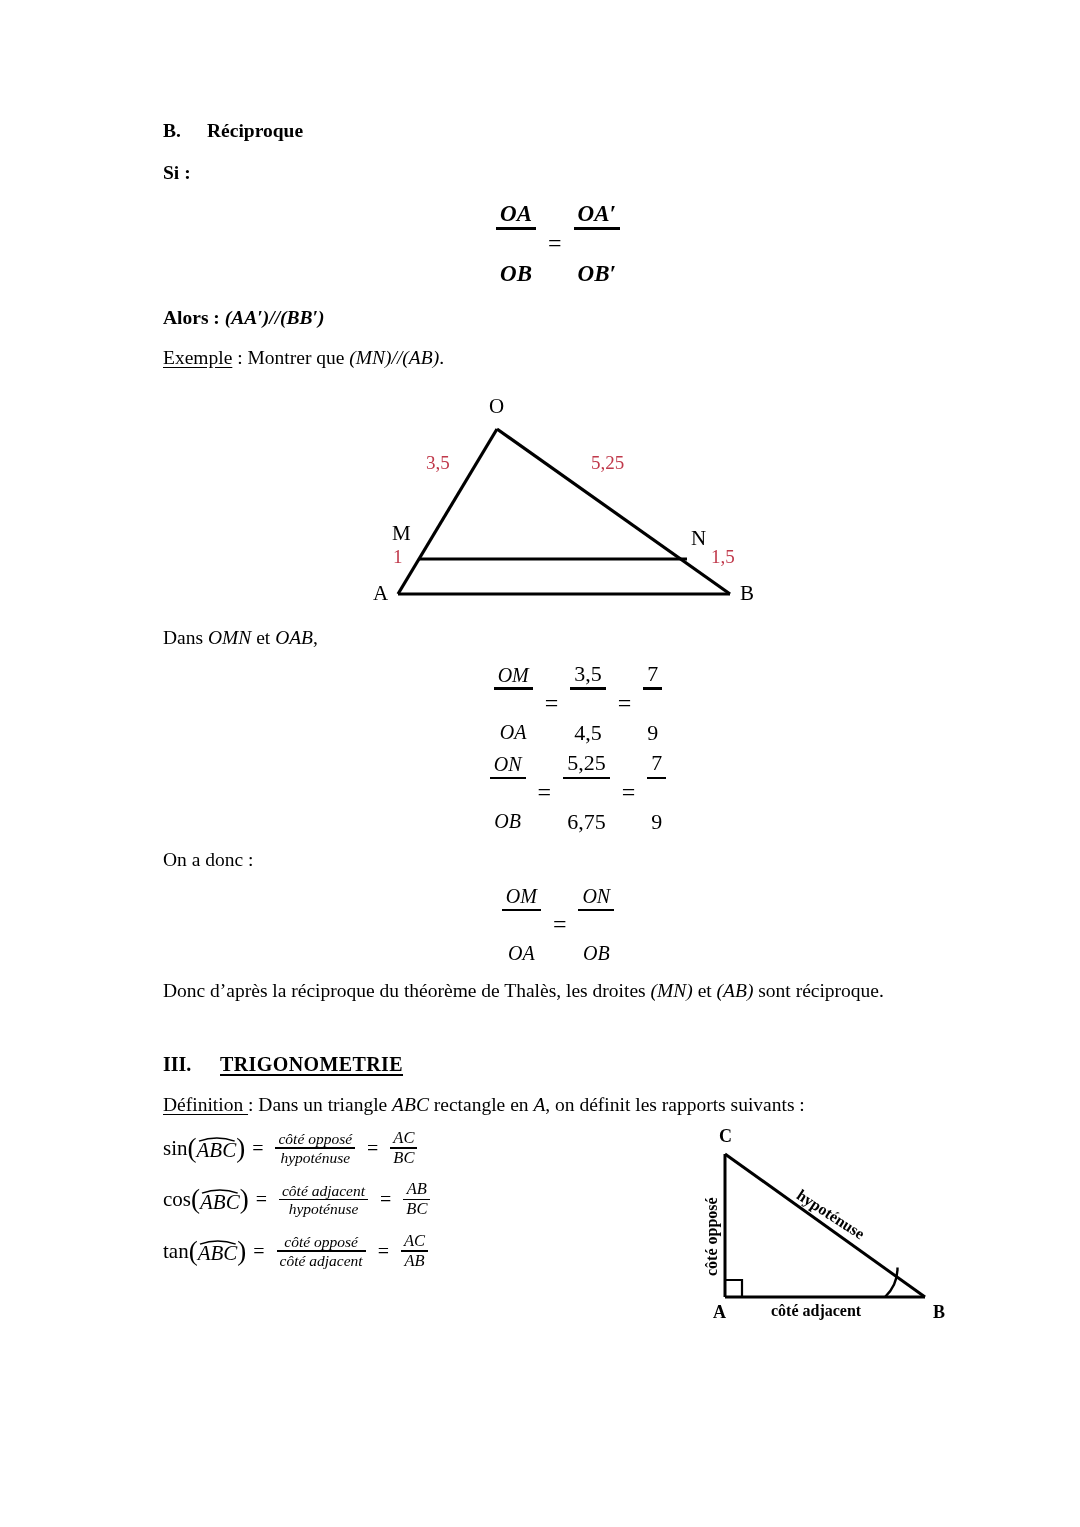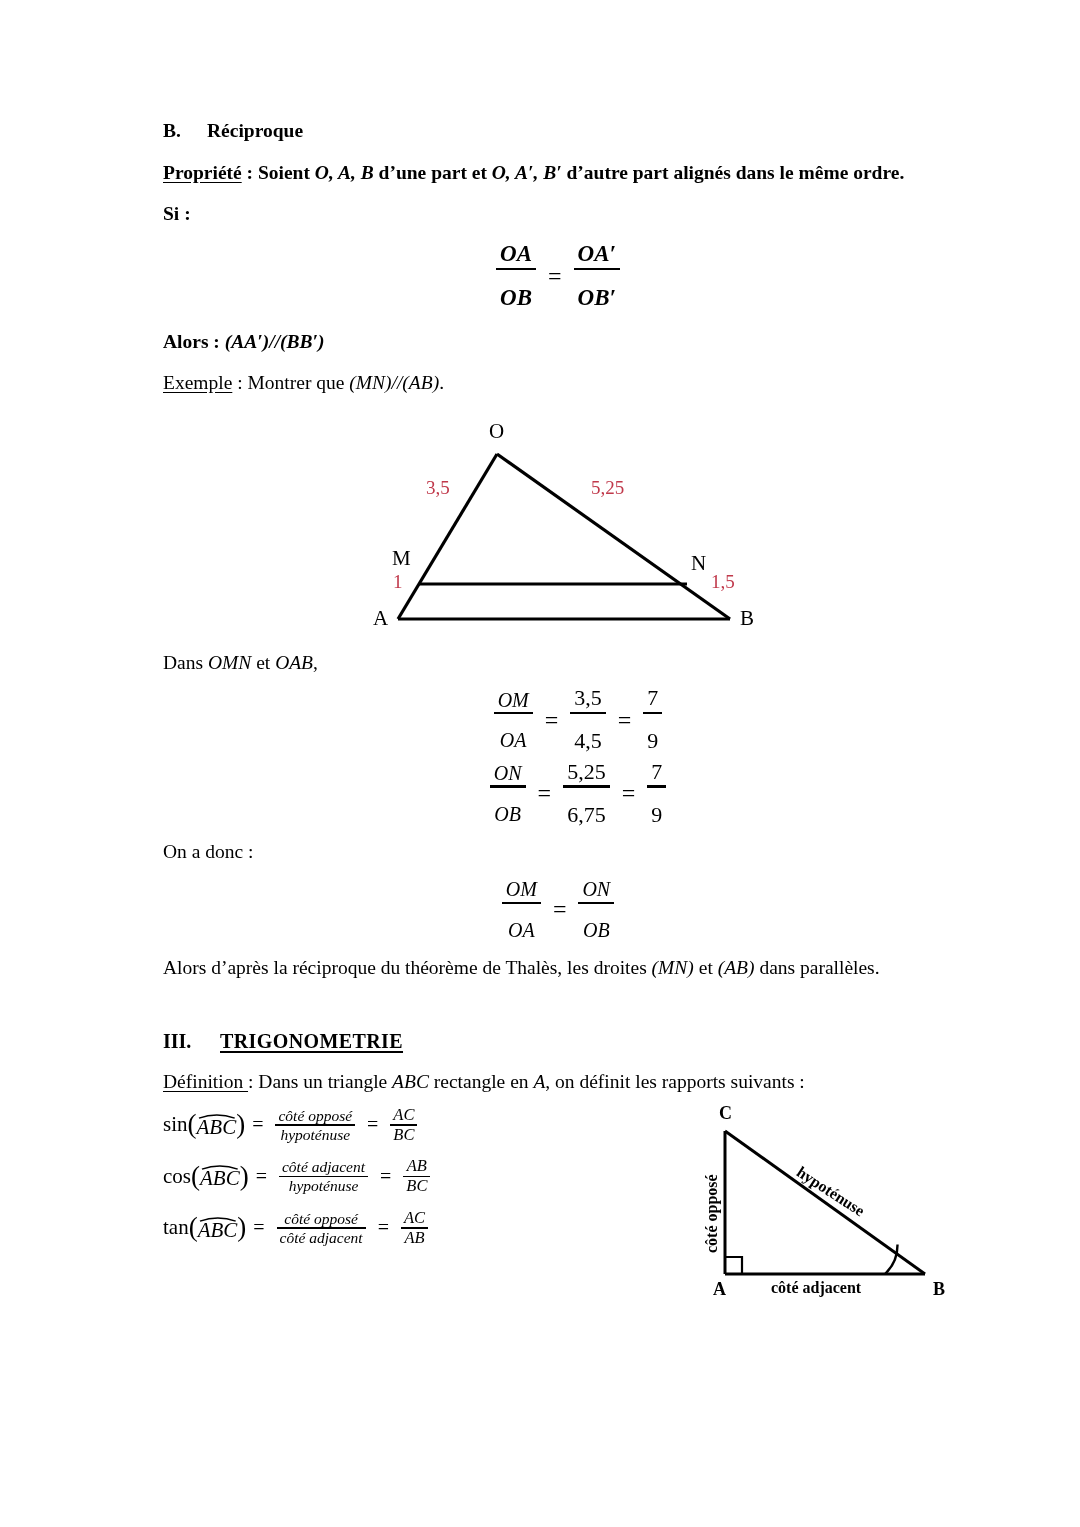--- a/index.html
+++ b/index.html
@@ -75,21 +75,21 @@
   .display-eq.indent-right { justify-content: center; padding-left: 40px; }
   .frac {
     display: inline-flex;
     flex-direction: column;
     align-items: center;
     vertical-align: middle;
     margin: 0 5px;
     line-height: 1.12;
   }
   .frac .num { padding: 0 4px 1px 4px; }
-  .frac .den { padding: 15px 4px 0 4px; }
+  .frac .den { padding: 15px 4px 0 4px; margin-top: 16px; }
   .frac .bar {
     width: 100%;
     height: 2.3px;
     background: #000;
   }
   .eqsign {
     font-size: 24px;
     margin: 0 7px;
     display: inline-block;
   }
@@ -212,23 +212,20 @@
 <body>
 
 <div class="page">
 <div class="content">
 
   <div class="heading-row">
     <span class="heading-num">B.</span>
     <span class="heading-text">Réciproque</span>
   </div>
 
-  <p class="body" style="text-align:justify;text-align-last:left;">
-    <span class="u b">Propriété</span><span class="b"> : </span><span class="b">Soient </span><span class="bi">O, A, B</span><span class="b"> d’une part et </span><span class="bi">O, A′, B′</span><span class="b"> d’autre part alignés dans le même ordre.</span>
-  </p>
 
   <p class="body" style="margin-top:6px;">
     <span class="b">Si :</span>
   </p>
 
   <div class="display-eq" style="margin-top:10px;margin-bottom:14px;">
     <span class="frac">
       <span class="num mathbold">OA</span>
       <span class="bar"></span>
       <span class="den mathbold">OB</span>
@@ -323,21 +320,21 @@
     </span>
     <span class="eqsign">=</span>
     <span class="frac">
       <span class="num mathreg">ON</span>
       <span class="bar"></span>
       <span class="den mathreg">OB</span>
     </span>
   </div>
 
   <p class="body" style="text-align:justify;text-align-last:left;">
-    <span>Alors d’après la réciproque du théorème de Thalès, les droites </span><span class="mi">(MN)</span><span> et </span><span class="mi">(AB)</span><span> dans parallèles.</span>
+    <span>Donc d’après la réciproque du théorème de Thalès, les droites </span><span class="mi">(MN)</span><span> et </span><span class="mi">(AB)</span><span> sont réciproque.</span>
   </p>
 
   <div class="sec-heading-row" style="margin-top:44px;margin-bottom:12px;">
     <span class="sec-heading-num">III.</span>
     <span class="sec-heading-text">TRIGONOMETRIE</span>
   </div>
 
   <p class="body">
     <span class="u">Définition </span><span>: </span><span>Dans un triangle </span><span class="mi">ABC</span><span> rectangle en </span><span class="mi">A</span><span>, on définit les rapports suivants :</span>
   </p>

